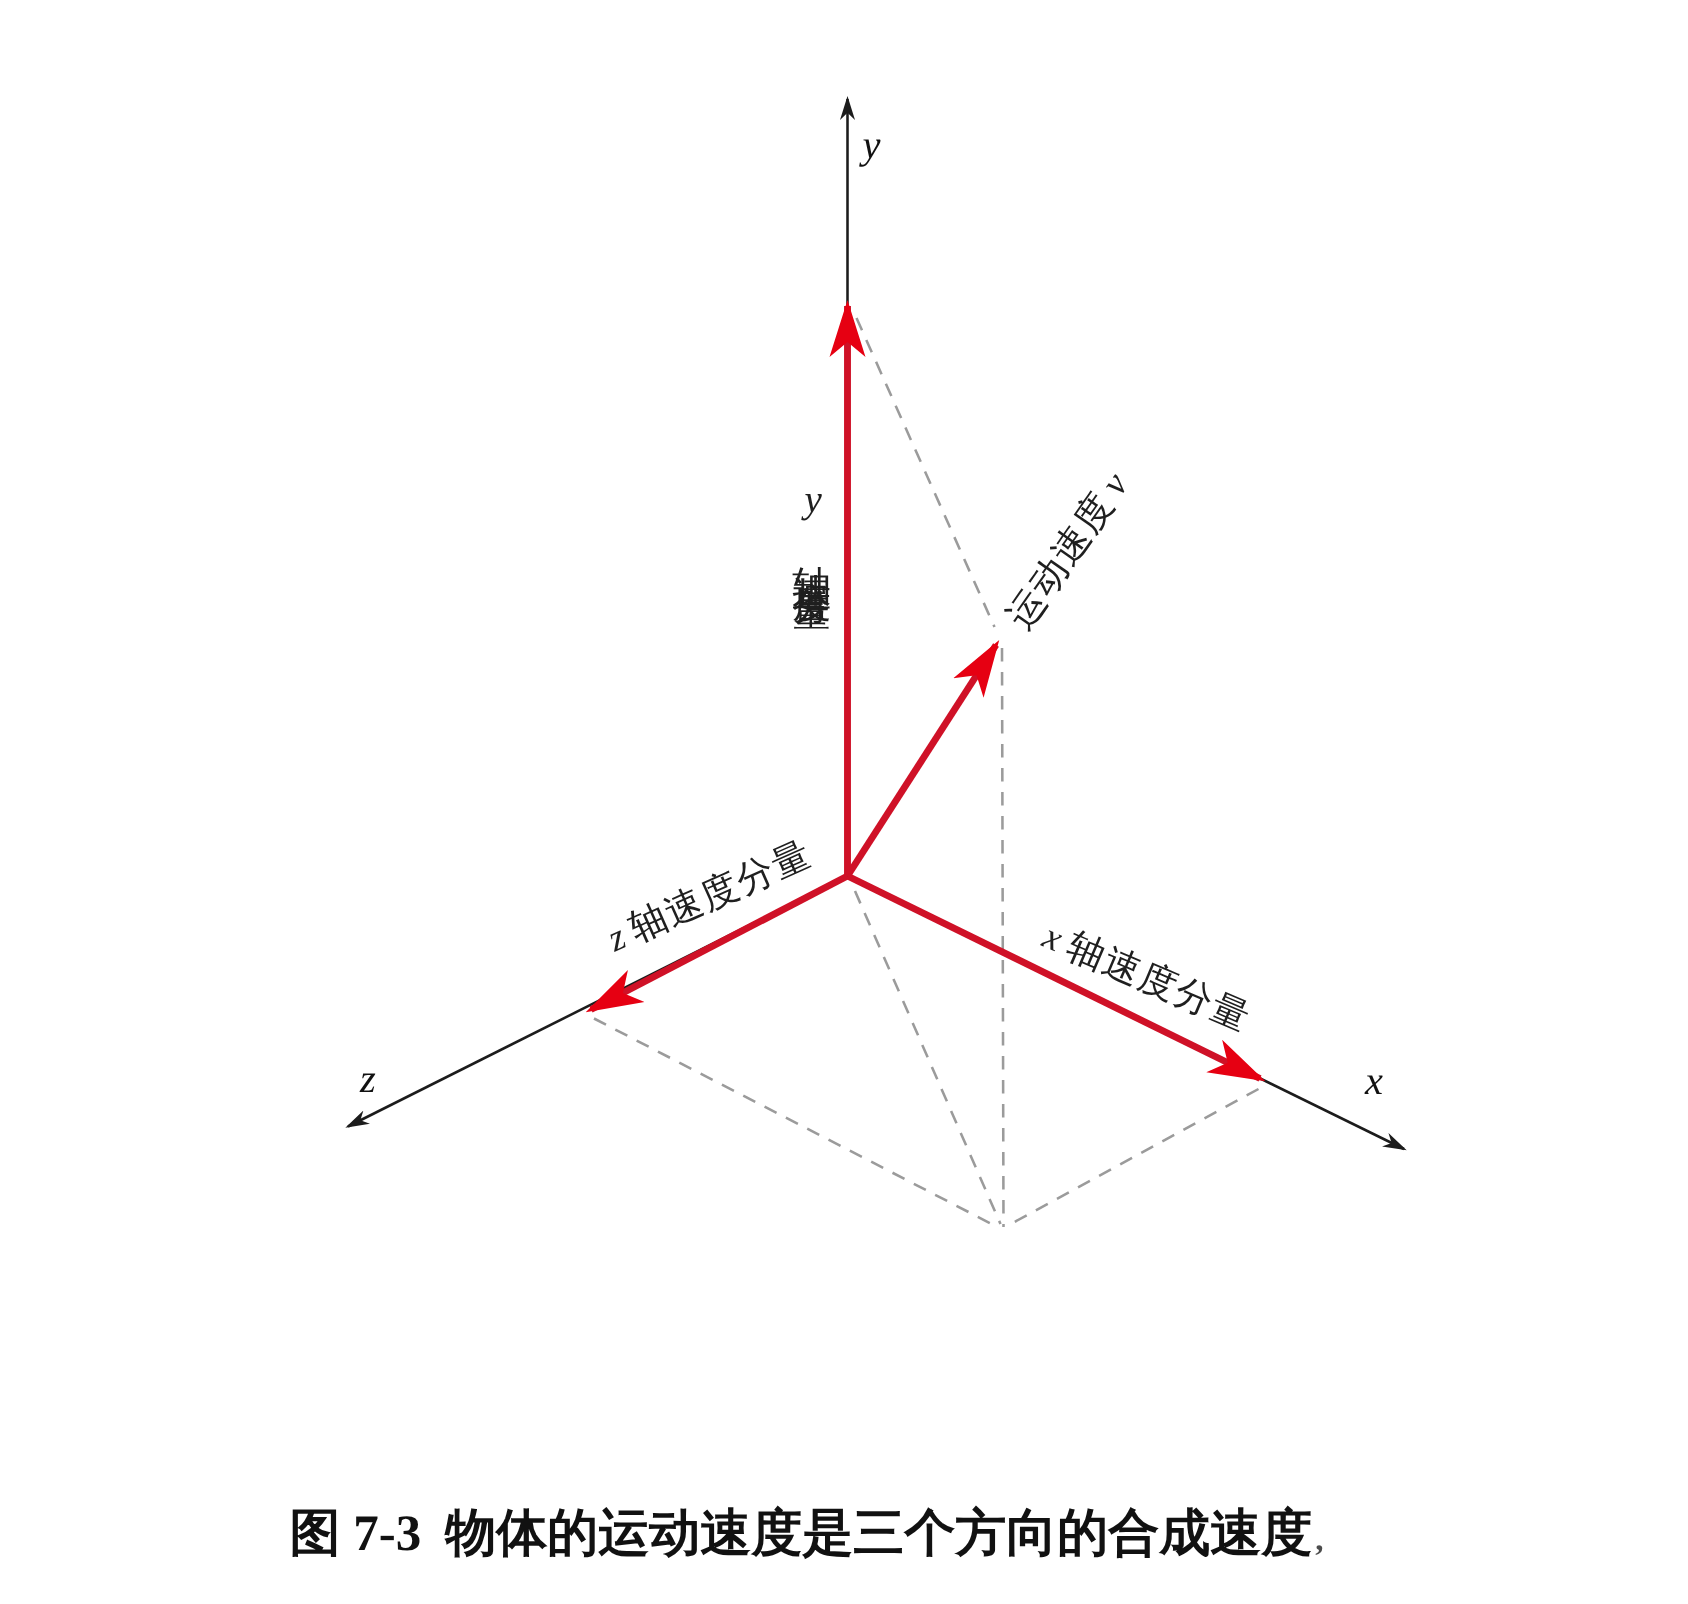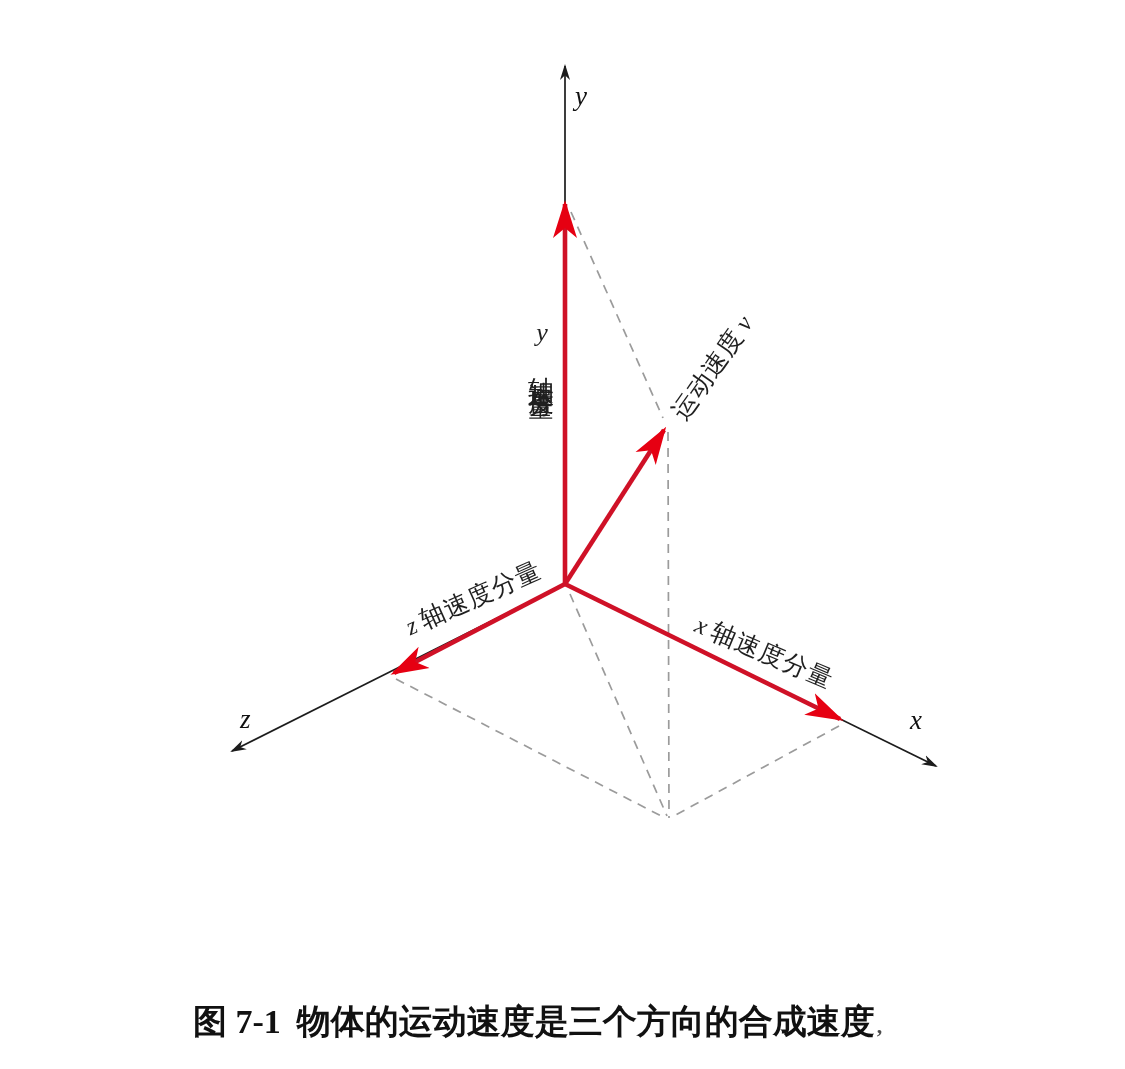--- a/index.html
+++ b/index.html
@@ -143,16 +143,16 @@
 
   <div class="r-label" style="left:762px; top:651px; --a:23deg;">
     <span class="ltr">x</span><span>轴速度分量</span>
   </div>
 
   <div class="r-label" style="left:714px; top:365px; --a:-55deg;">
     <span>运动速度</span><span class="ltr">v</span>
   </div>
 
   <div class="caption">
-    <span class="num">图 7-1</span><span>物体的运动速度是三个方向的合成速度</span><span class="tail">,</span>
+    <span class="num">图 7-3</span><span>物体的运动速度是三个方向的合成速度</span><span class="tail">,</span>
   </div>
 
 </div>
 
 </body></html>

